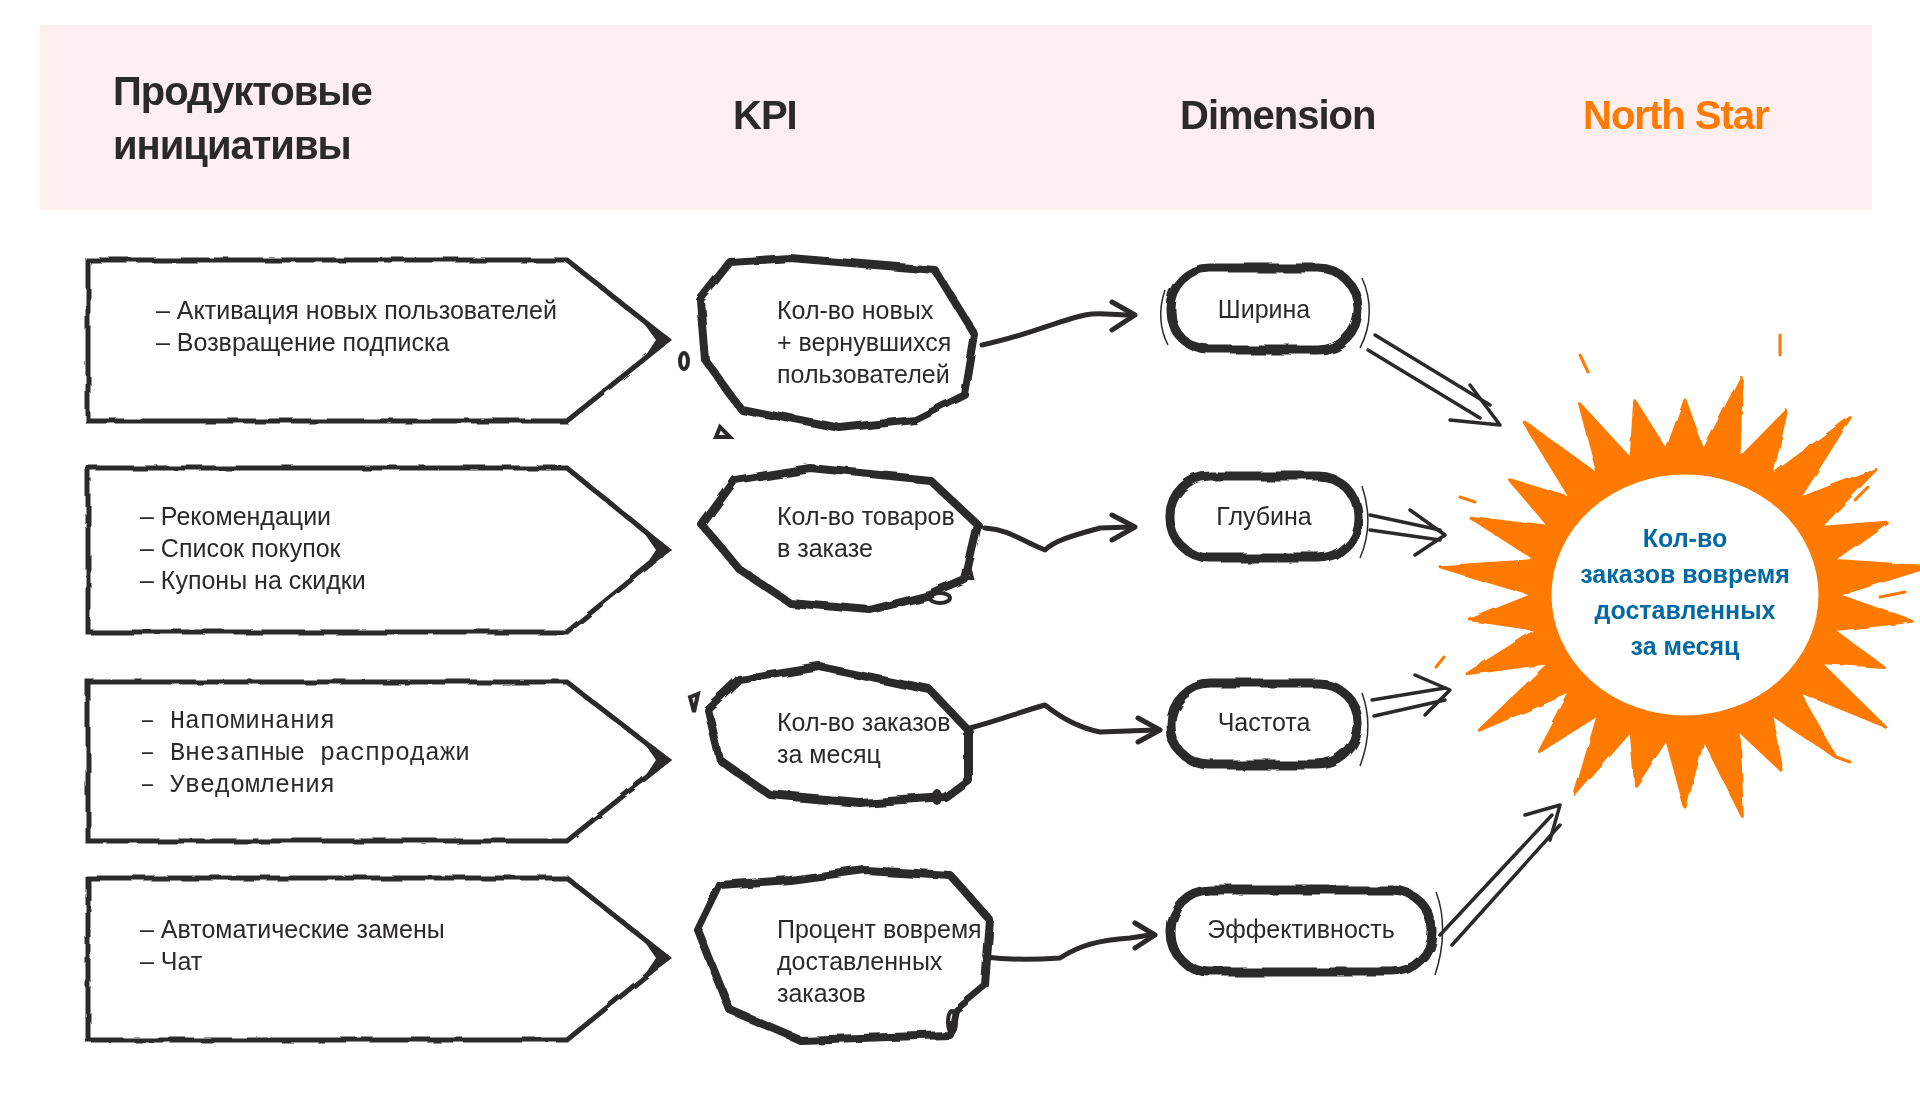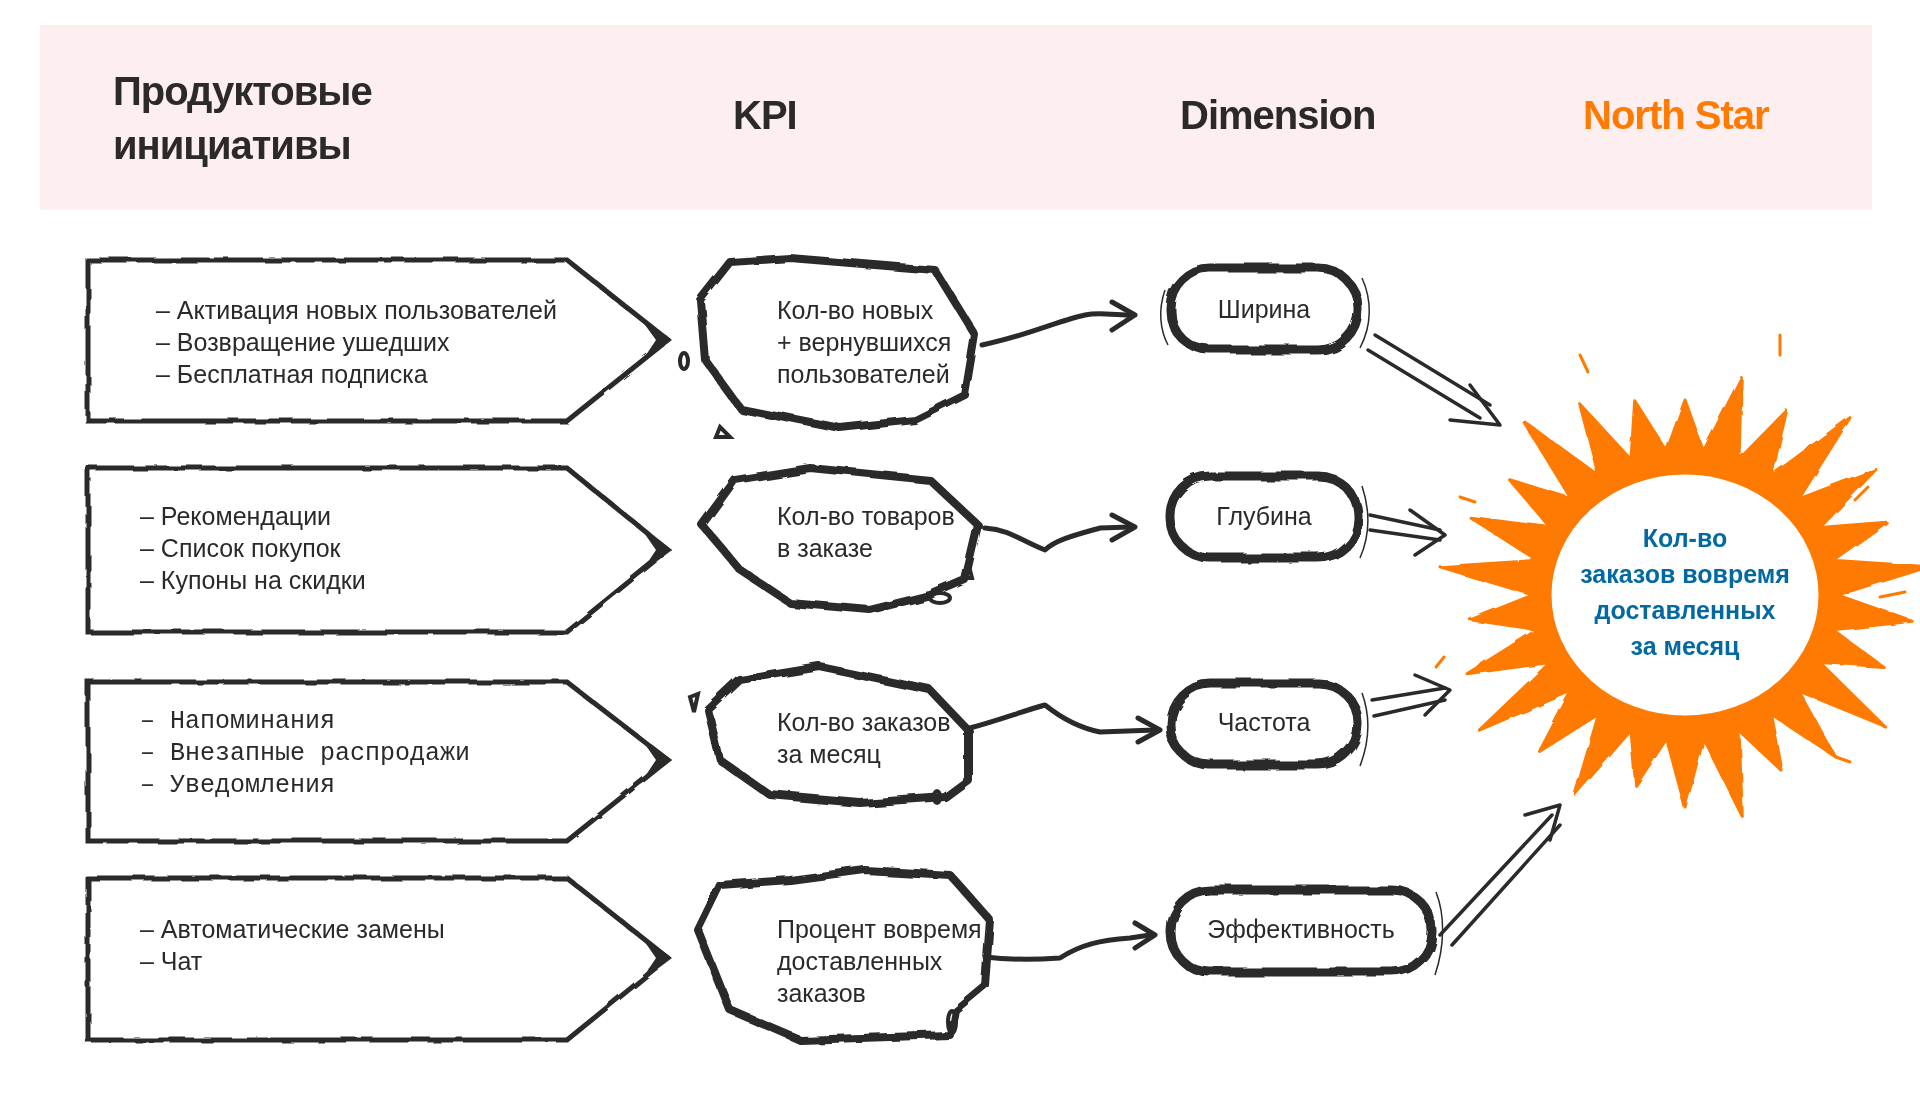--- a/index.html
+++ b/index.html
@@ -129,22 +129,21 @@
     <path d="M1460,497 L1475,502"></path>
     <path d="M1868,487 L1855,500"></path>
     <path d="M1436,667 L1444,657"></path>
     <path d="M1880,597 L1905,592"></path>
     <path d="M1836,757 L1850,762"></path>
   </g>
 </svg>
 
 <div class="list" style="left:156px; top:294px;">
   <div>– Активация новых пользователей</div>
-  <div>– Возвращение ушедших</div>
-  <div>– Бесплатная подписка</div>
+  <div>– Возвращение подписка</div>
 </div>
 <div class="list" style="left:140px; top:500px;">
   <div>– Рекомендации</div>
   <div>– Список покупок</div>
   <div>– Купоны на скидки</div>
 </div>
 <div class="list" style="left:140px; top:706px;font-family:Liberation Mono, monospace;">
   <div>– Напоминания</div>
   <div>– Внезапные распродажи</div>
   <div>– Уведомления</div>

